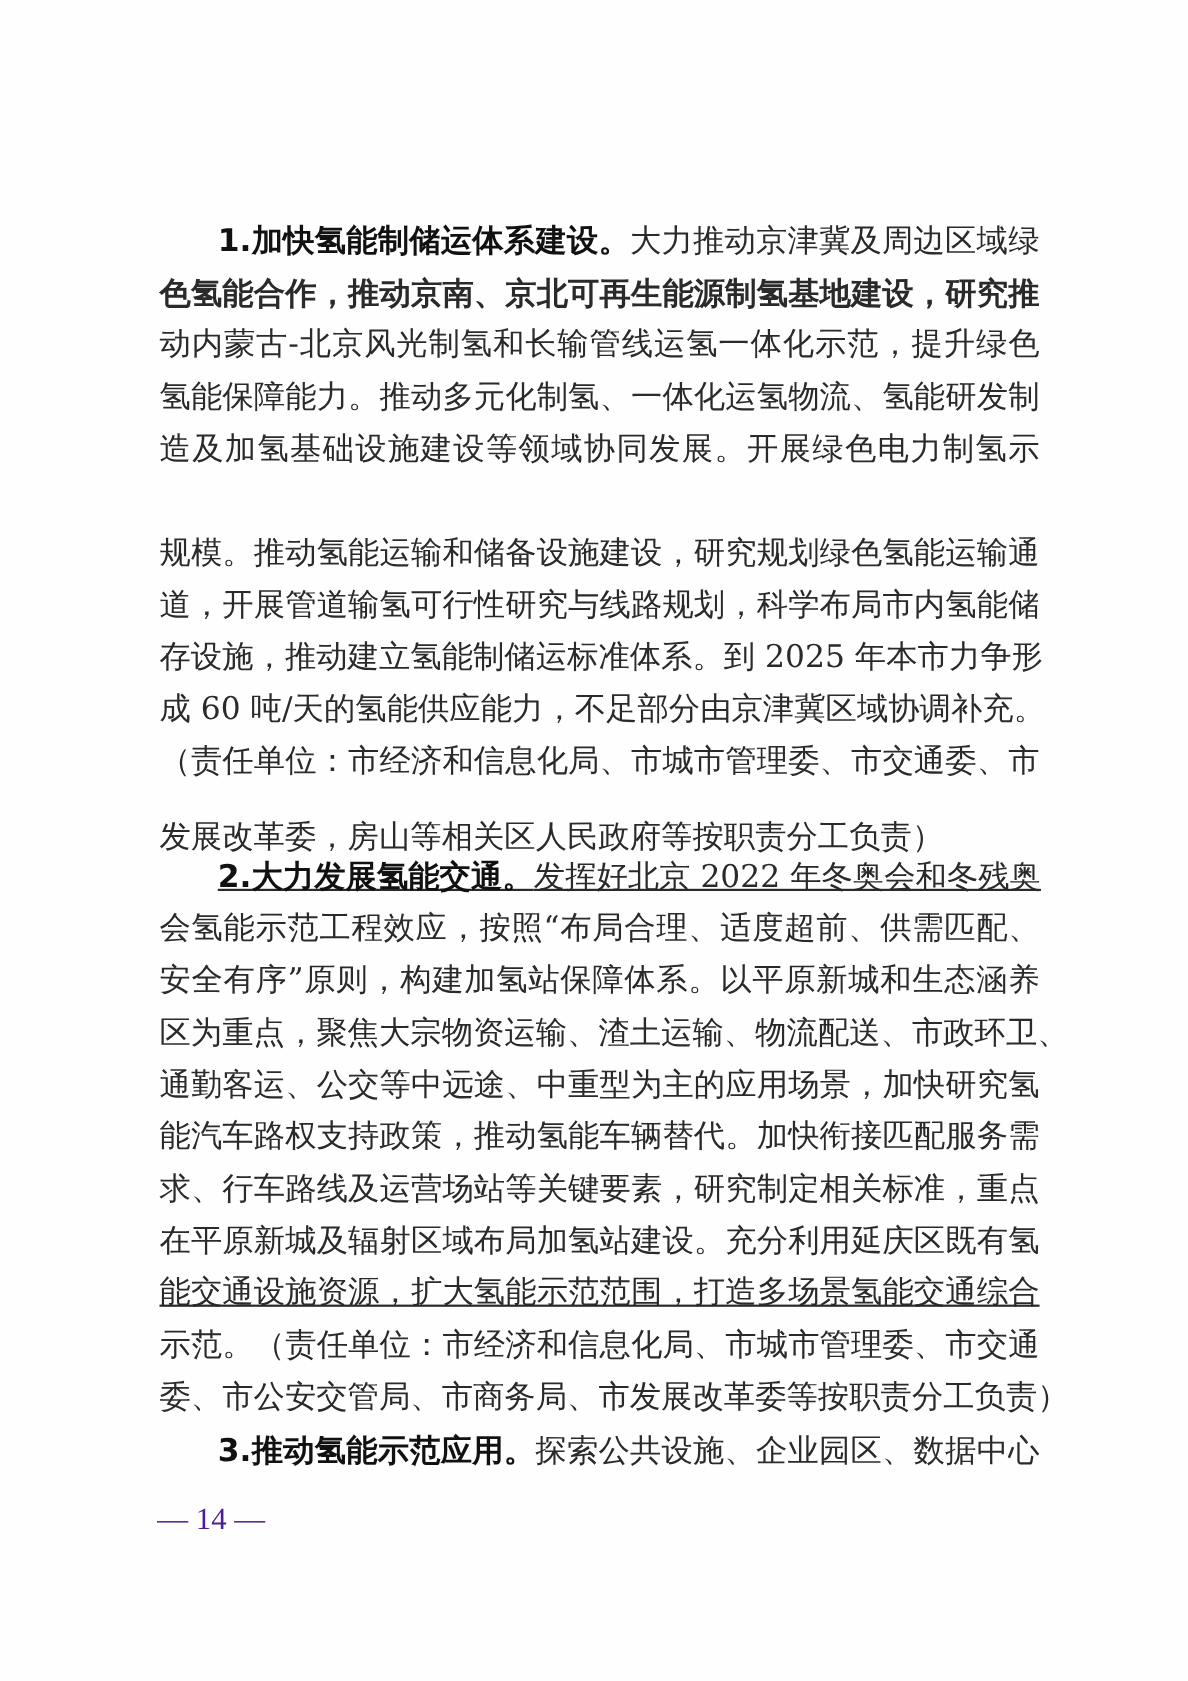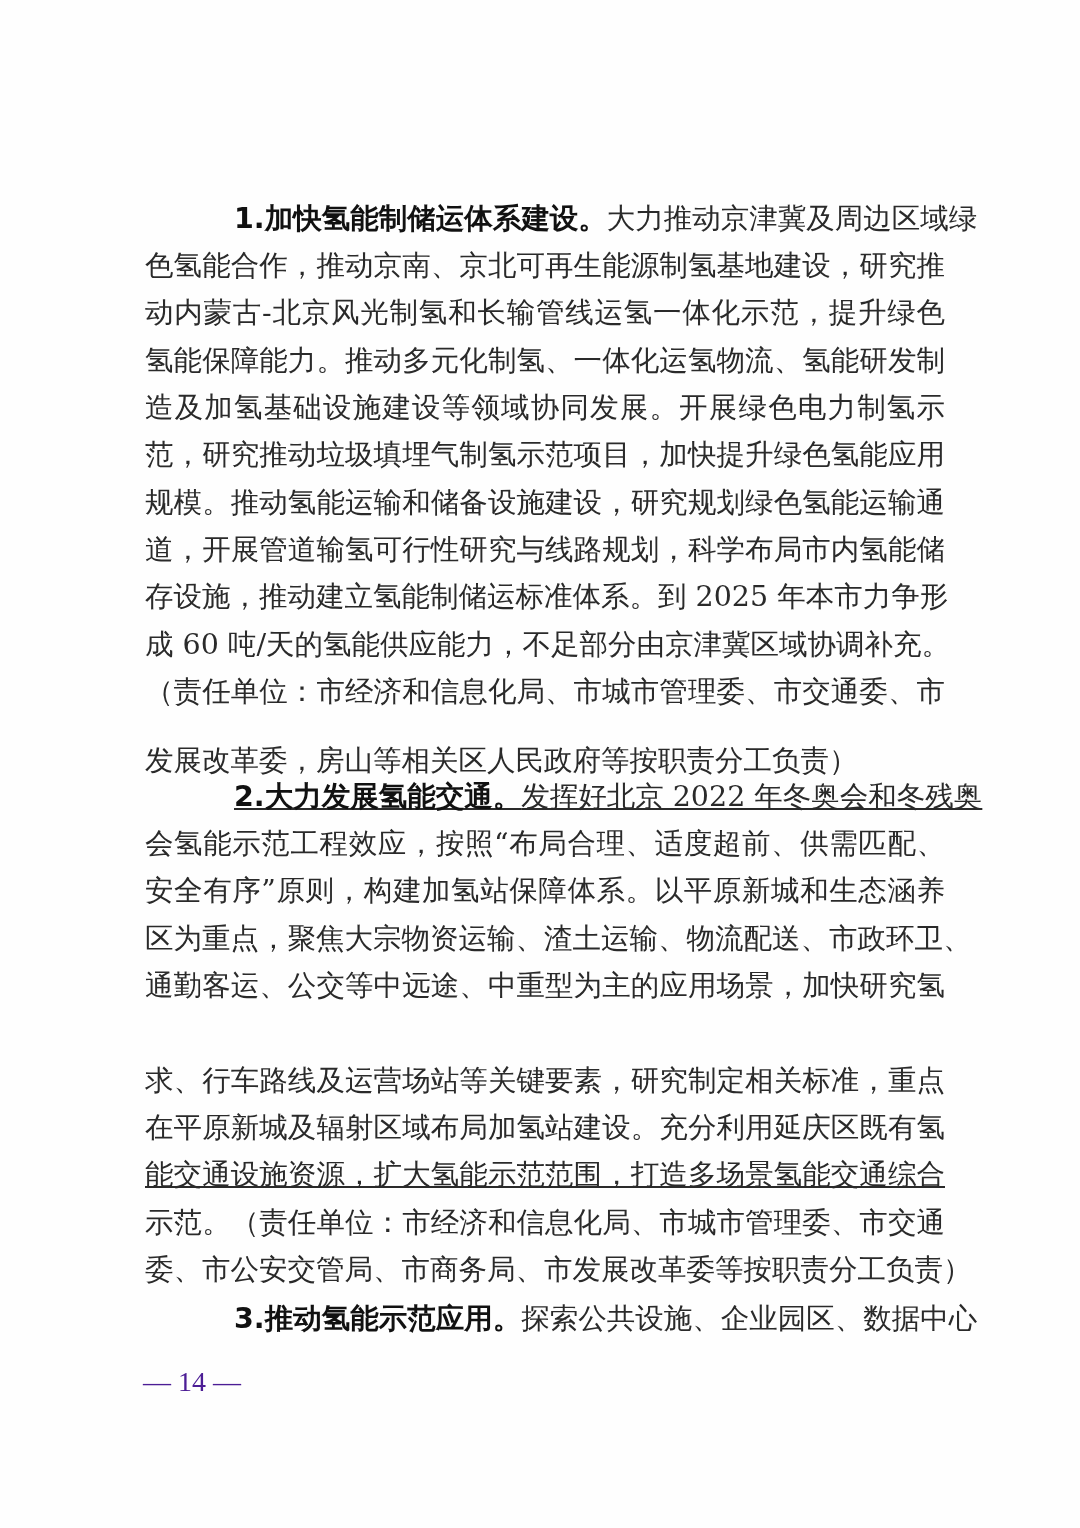--- a/index.html
+++ b/index.html
@@ -1,46 +1,46 @@
 <!DOCTYPE html>
 <html><head>
 <meta charset="utf-8">
 <style>
   html, body { margin: 0; padding: 0; background: #ffffff; }
   body { width: 1080px; height: 1528px; position: relative; overflow: hidden; font-family: "DejaVu Serif", "Liberation Serif", serif; color: #2a2a2a; }
   .page { position: absolute; left: 0; top: 0; width: 1080px; height: 1528px; background: #fefefe; }
   .line { position: absolute; left: 145px; width: 800px; height: 46px; line-height: 46px; font-size: 28.5px; white-space: nowrap; text-align: justify; text-align-last: justify; letter-spacing: 0px; }
   .line.indent { left: 198px; width: 747px; }
   .line.last { text-align-last: left; margin-top: 22px; }
-  .bold { font-weight: bold; color: #111; font-family: "DejaVu Sans", "Liberation Sans", sans-serif; margin-left: 36px; }
+  .bold { font-weight: bold; color: #111; font-family: "DejaVu Sans", "Liberation Sans", sans-serif; }
   .pnum { position: absolute; left: 143px; top: 1362px; font-size: 28px; line-height: 40px; color: #4c1d95; font-family: "Liberation Serif", serif; white-space: nowrap; }
 </style>
 </head>
 <body>
 
 <div class="page">
 
   <div class="line indent" style="top:196px;"><span class="bold">1.加快氢能制储运体系建设。</span><span>大力推动京津冀及周边区域绿</span></div>
-  <div class="line" style="top:243px;">色氢能合作，推动京南、京北可再生能源制氢基地建设，研究推</div>
+  <div class="line" style="top:243px;font-weight:bold;">色氢能合作，推动京南、京北可再生能源制氢基地建设，研究推</div>
   <div class="line" style="top:290px;">动内蒙古-北京风光制氢和长输管线运氢一体化示范，提升绿色</div>
   <div class="line" style="top:338px;">氢能保障能力。推动多元化制氢、一体化运氢物流、氢能研发制</div>
   <div class="line" style="top:385px;">造及加氢基础设施建设等领域协同发展。开展绿色电力制氢示</div>
-  <div class="line" style="top:432px;">范，研究推动垃圾填埋气制氢示范项目，加快提升绿色氢能应用</div>
   <div class="line" style="top:480px;">规模。推动氢能运输和储备设施建设，研究规划绿色氢能运输通</div>
   <div class="line" style="top:527px;">道，开展管道输氢可行性研究与线路规划，科学布局市内氢能储</div>
   <div class="line" style="top:574px;">存设施，推动建立氢能制储运标准体系。到 2025 年本市力争形</div>
   <div class="line" style="top:622px;">成 60 吨/天的氢能供应能力，不足部分由京津冀区域协调补充。</div>
   <div class="line" style="top:669px;">（责任单位：市经济和信息化局、市城市管理委、市交通委、市</div>
   <div class="line last" style="top:716px;">发展改革委，房山等相关区人民政府等按职责分工负责）</div>
 
   <div class="line indent" style="top:774px;text-decoration:underline;"><span class="bold">2.大力发展氢能交通。</span><span>发挥好北京 2022 年冬奥会和冬残奥</span></div>
   <div class="line" style="top:821px;">会氢能示范工程效应，按照“布局合理、适度超前、供需匹配、</div>
   <div class="line" style="top:868px;">安全有序”原则，构建加氢站保障体系。以平原新城和生态涵养</div>
   <div class="line" style="top:916px;">区为重点，聚焦大宗物资运输、渣土运输、物流配送、市政环卫、</div>
   <div class="line" style="top:963px;">通勤客运、公交等中远途、中重型为主的应用场景，加快研究氢</div>
+  <div class="line" style="top:1010px;">能汽车路权支持政策，推动氢能车辆替代。加快衔接匹配服务需</div>
   <div class="line" style="top:1058px;">求、行车路线及运营场站等关键要素，研究制定相关标准，重点</div>
   <div class="line" style="top:1105px;">在平原新城及辐射区域布局加氢站建设。充分利用延庆区既有氢</div>
   <div class="line" style="top:1152px;text-decoration:underline;">能交通设施资源，扩大氢能示范范围，打造多场景氢能交通综合</div>
   <div class="line" style="top:1247px;">委、市公安交管局、市商务局、市发展改革委等按职责分工负责）</div>
   <div class="line" style="top:1200px;">示范。（责任单位：市经济和信息化局、市城市管理委、市交通</div>
 
   <div class="line indent" style="top:1296px;"><span class="bold">3.推动氢能示范应用。</span><span>探索公共设施、企业园区、数据中心</span></div>
 
   <div class="pnum">— 14 —</div>
 </div>

